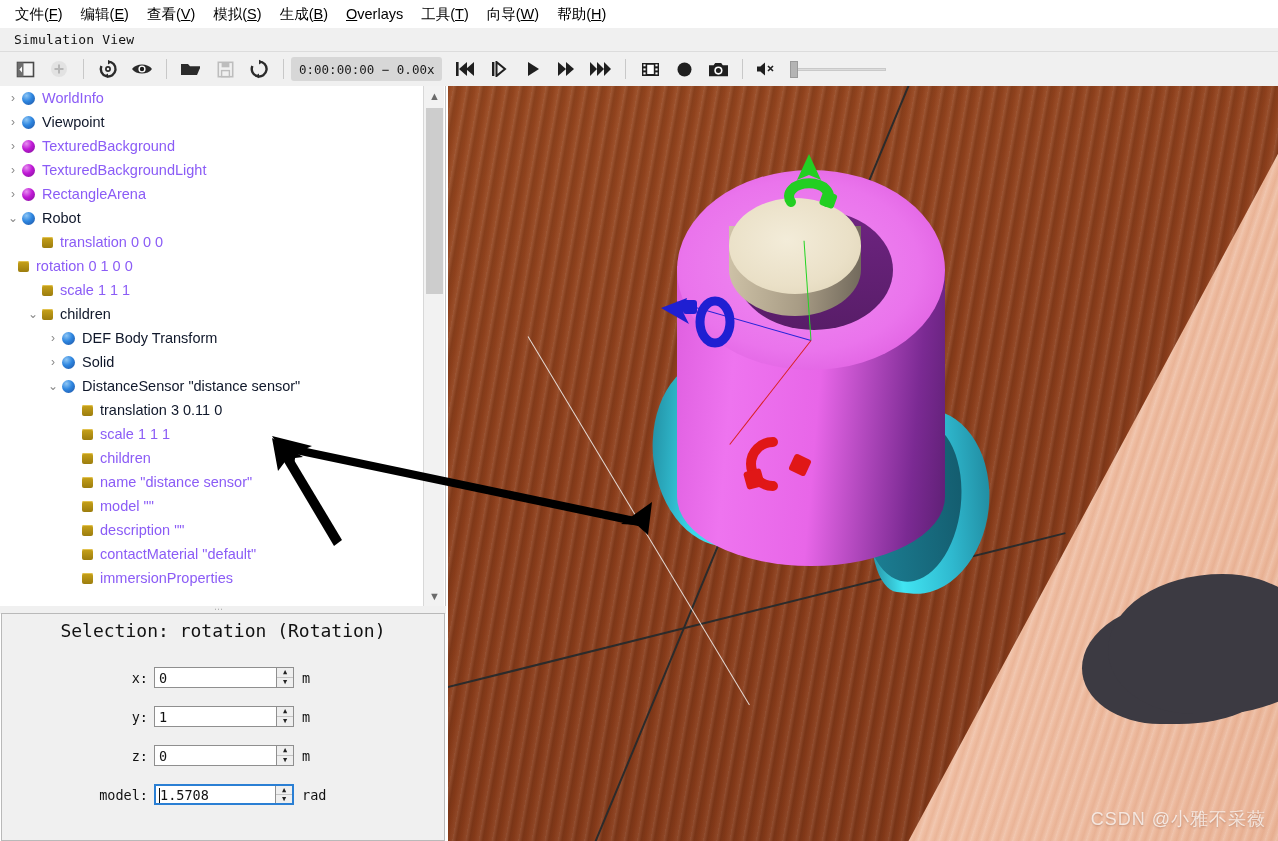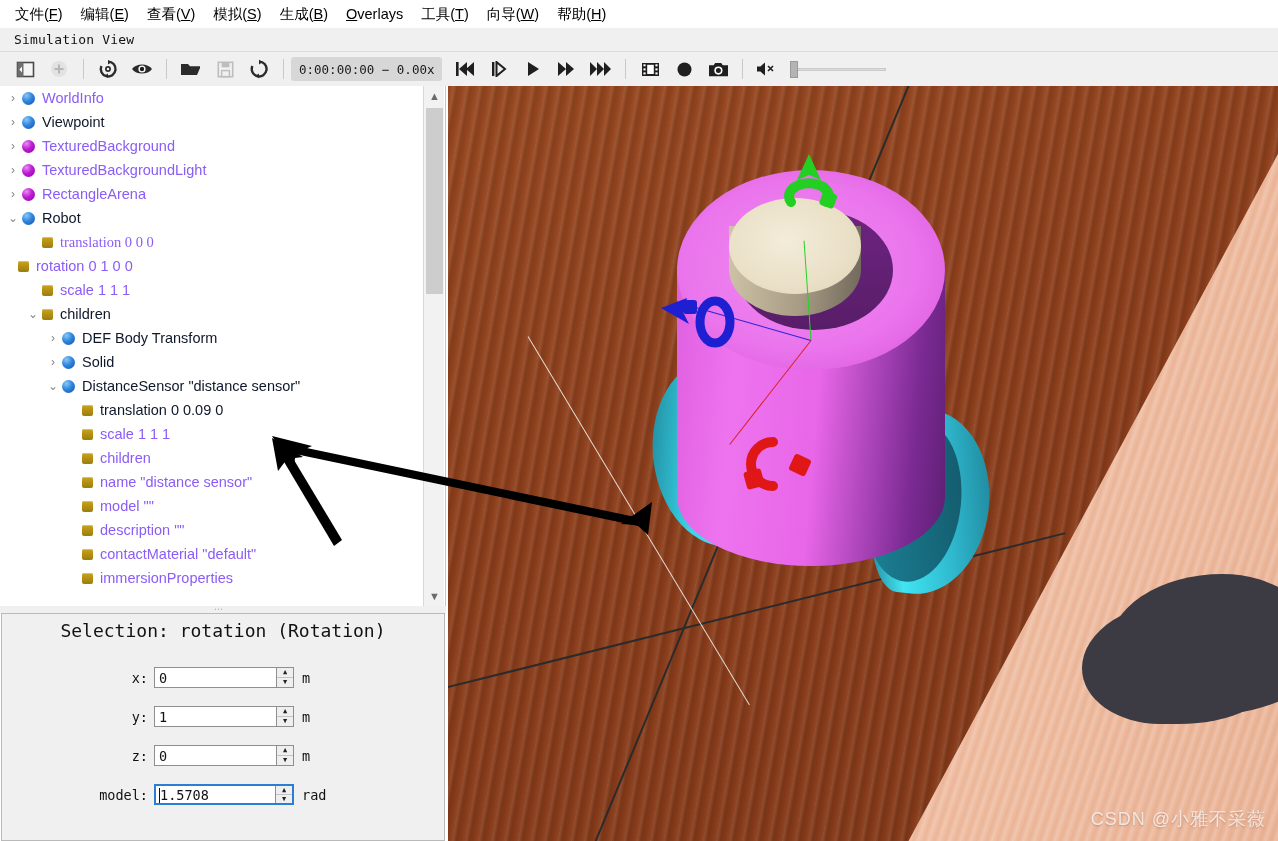--- a/index.html
+++ b/index.html
@@ -524,21 +524,21 @@
         <div class="tree-row" style="padding-left: 4px;">
           <span class="twisty">›</span>
           <span class="node-dot magenta"></span>
           <span class="lbl-black">RectangleArena</span>
         </div>
         <div class="tree-row" style="padding-left: 4px;">
           <span class="twisty">⌄</span>
           <span class="node-dot blue"></span>
           <span class="lbl-teal">Robot</span>
         </div>
-        <div class="tree-row" style="padding-left: 24px; font-family: Liberation Serif, serif;">
+        <div class="tree-row" style="padding-left: 24px;">
           <span class="twisty"></span>
           <span class="field-dot"></span>
           <span class="lbl-black">translation 0 0 0</span>
         </div>
         <div class="tree-row" style="">
           <span class="twisty"></span>
           <span class="field-dot"></span>
           <span class="lbl-black">rotation 0 1 0 0</span>
         </div>
         <div class="tree-row" style="padding-left: 24px;">
@@ -562,21 +562,21 @@
           <span class="lbl-teal">Solid</span>
         </div>
         <div class="tree-row" style="padding-left: 44px;">
           <span class="twisty">⌄</span>
           <span class="node-dot blue"></span>
           <span class="lbl-teal">DistanceSensor "distance sensor"</span>
         </div>
         <div class="tree-row" style="padding-left: 64px;">
           <span class="twisty"></span>
           <span class="field-dot"></span>
-          <span class="lbl-teal">translation 0 0.09 0</span>
+          <span class="lbl-teal">translation 3 0.11 0</span>
         </div>
         <div class="tree-row" style="padding-left: 64px;">
           <span class="twisty"></span>
           <span class="field-dot"></span>
           <span class="lbl-black">scale 1 1 1</span>
         </div>
         <div class="tree-row" style="padding-left: 64px;">
           <span class="twisty"></span>
           <span class="field-dot"></span>
           <span class="lbl-black">children</span>

